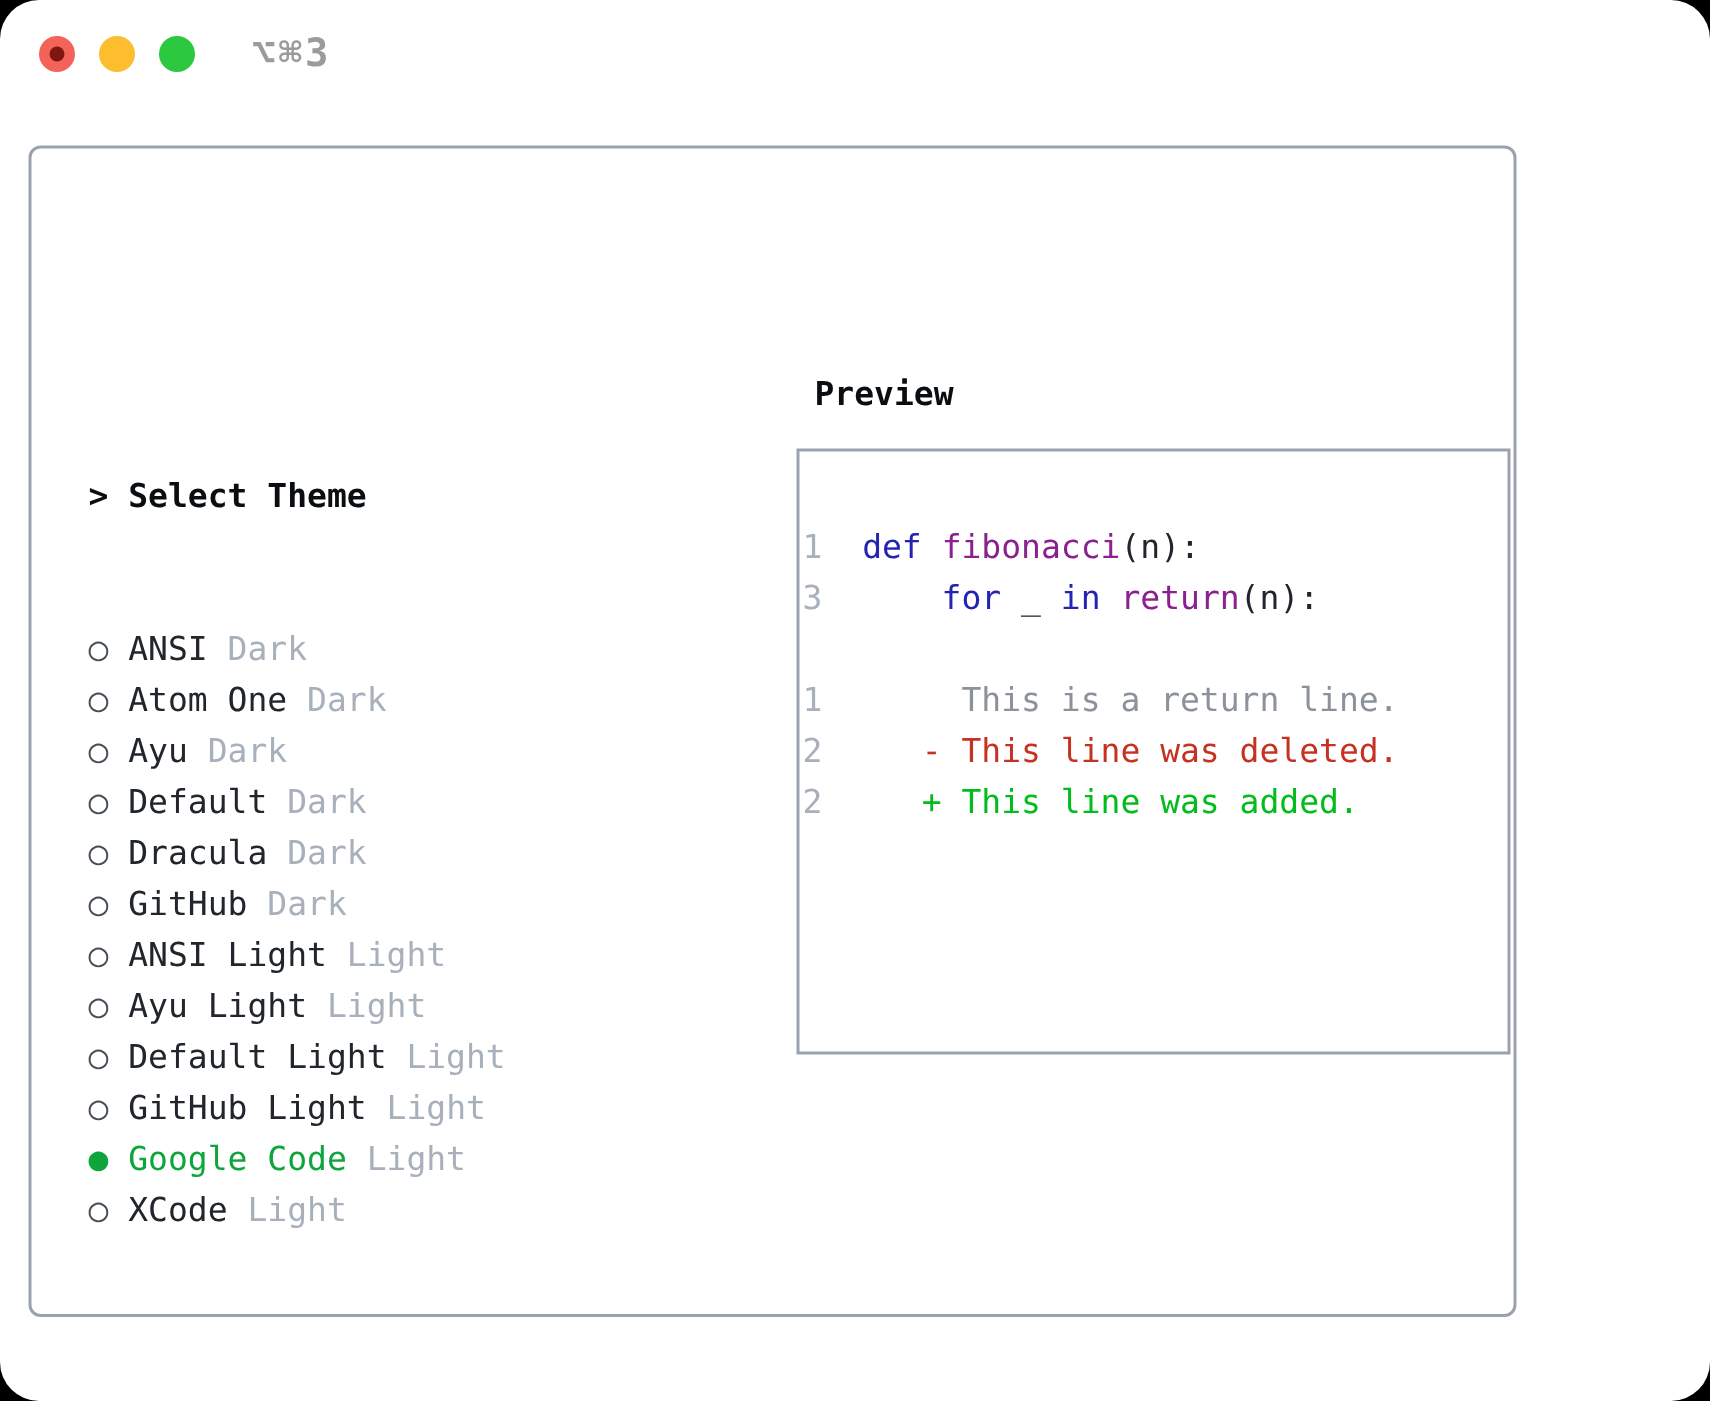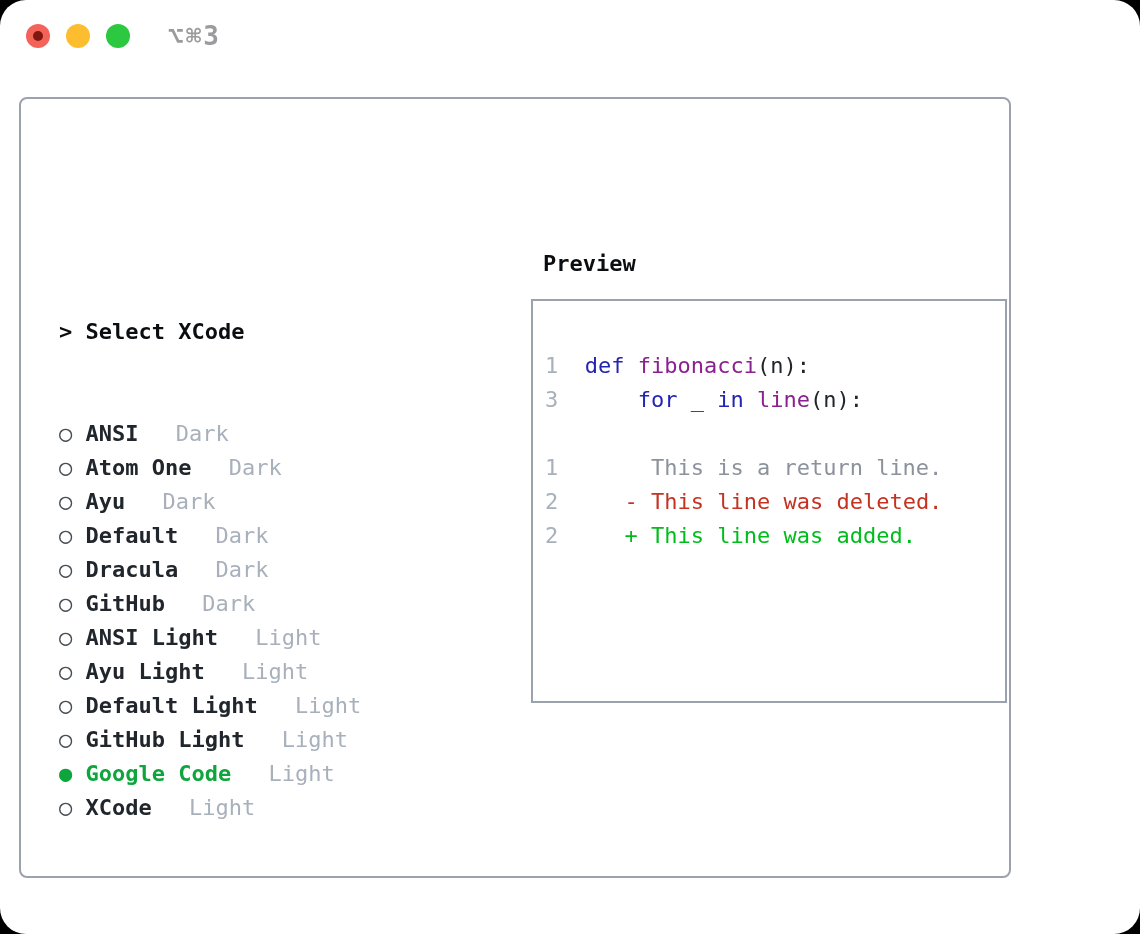--- a/index.html
+++ b/index.html
@@ -29,30 +29,30 @@
   .panel{
     position:absolute;left:19px;top:97px;width:992px;height:781px;
     border:2px solid var(--border-gray);border-radius:8px;background:#fff;box-sizing:border-box;
   }
   .left-col{position:absolute;left:38px;top:148px;font-size:22px;line-height:34px;white-space:pre;color:var(--text-dark);}
   .row{height:34px;white-space:pre;}
   .gutter{display:inline-block;width:2ch;}
   .prompt,.hdr{font-weight:bold;color:#0b0e11;}
   .bullet{color:#454d56;}
   .bullet.sel{color:var(--selection-green);}
-  .name{color:var(--text-dark);font-weight:bold;}
+  .name{color:var(--text-dark);}
   .name.sel-green{color:var(--selection-green);}
-  .suffix{color:var(--muted-gray);margin-left:24px;}
+  .suffix{color:var(--muted-gray);}
   
   .preview-header{position:absolute;left:498px;top:148px;height:34px;line-height:34px;font-size:22px;font-weight:bold;color:#0b0e11;margin-left:24px;}
   .preview-box{
     position:absolute;left:510px;top:200px;width:476px;height:404px;
     border:2px solid var(--border-gray);background:#fff;box-sizing:border-box;overflow:hidden;
   }
-  .code{padding:48px 0 0 12px;font-size:22px;line-height:34px;}
+  .code{padding:48px 0 0 2px;font-size:22px;line-height:34px;}
   .codeline{height:34px;white-space:pre;}
   .ln{color:var(--muted-gray);}
   .pl{color:var(--text-dark);}
   .kw{color:var(--keyword-navy);}
   .fn{color:var(--function-purple);}
   .lit{color:var(--literal-teal);}
   .ctx{color:var(--context-gray);}
   .del{color:var(--diff-del-red);text-align:center;}
   .add{color:var(--diff-add-green);margin-top:32px;}
 </style>
@@ -64,34 +64,34 @@
     <span class="tl red">
         <span class="dot"></span>
       </span>
     <span class="tl yellow"></span>
     <span class="tl green"></span>
     <span class="title">⌥⌘3</span>
   </div>
 
   <div class="panel">
     <div class="left-col">
-      <div class="row"><span class="gutter prompt">&gt;</span><span class="hdr">Select XCode</span></div>
+      <div class="row"><span class="gutter prompt">&gt;</span><span class="hdr">Select Theme</span></div>
       <div id="themes"><div class="row"><span class="gutter bullet">○</span><span class="name">ANSI</span><span class="suffix"> Dark</span></div><div class="row"><span class="gutter bullet">○</span><span class="name">Atom One</span><span class="suffix"> Dark</span></div><div class="row"><span class="gutter bullet">○</span><span class="name">Ayu</span><span class="suffix"> Dark</span></div><div class="row"><span class="gutter bullet">○</span><span class="name">Default</span><span class="suffix"> Dark</span></div><div class="row"><span class="gutter bullet">○</span><span class="name">Dracula</span><span class="suffix"> Dark</span></div><div class="row"><span class="gutter bullet">○</span><span class="name">GitHub</span><span class="suffix"> Dark</span></div><div class="row"><span class="gutter bullet">○</span><span class="name">ANSI Light</span><span class="suffix"> Light</span></div><div class="row"><span class="gutter bullet">○</span><span class="name">Ayu Light</span><span class="suffix"> Light</span></div><div class="row"><span class="gutter bullet">○</span><span class="name">Default Light</span><span class="suffix"> Light</span></div><div class="row"><span class="gutter bullet">○</span><span class="name">GitHub Light</span><span class="suffix"> Light</span></div><div class="row"><span class="gutter bullet sel">●</span><span class="name sel-green">Google Code</span><span class="suffix"> Light</span></div><div class="row"><span class="gutter bullet">○</span><span class="name">XCode</span><span class="suffix"> Light</span></div></div>
       <div class="row"></div>
       
       
       
       
     </div>
 
     <div class="preview-header">Preview</div>
     <div class="preview-box">
       <div class="code" id="code">
           <div class="codeline"><span class="ln">1</span><span class="pl">  </span><span class="kw">def</span><span class="pl"> </span><span class="fn">fibonacci</span><span class="pl">(n):</span></div>
-          <div class="codeline"><span class="ln">3</span><span class="pl">      </span><span class="kw">for</span><span class="pl"> _ </span><span class="kw">in</span><span class="pl"> </span><span class="fn">line</span><span class="pl">(n):</span></div>
+          <div class="codeline"><span class="ln">3</span><span class="pl">      </span><span class="kw">for</span><span class="pl"> _ </span><span class="kw">in</span><span class="pl"> </span><span class="fn">return</span><span class="pl">(n):</span></div>
           <div class="codeline"><span class="ln"></span></div>
           <div class="codeline"><span class="ln">1</span><span class="ctx">       This is a return line.</span></div>
           <div class="codeline"><span class="ln">2</span><span class="pl">     </span><span class="del">- This line was deleted.</span></div>
           <div class="codeline"><span class="ln">2</span><span class="pl">     </span><span class="add">+ This line was added.</span></div>
         </div>
     </div>
   </div>
 </div>
 
 </body></html>

